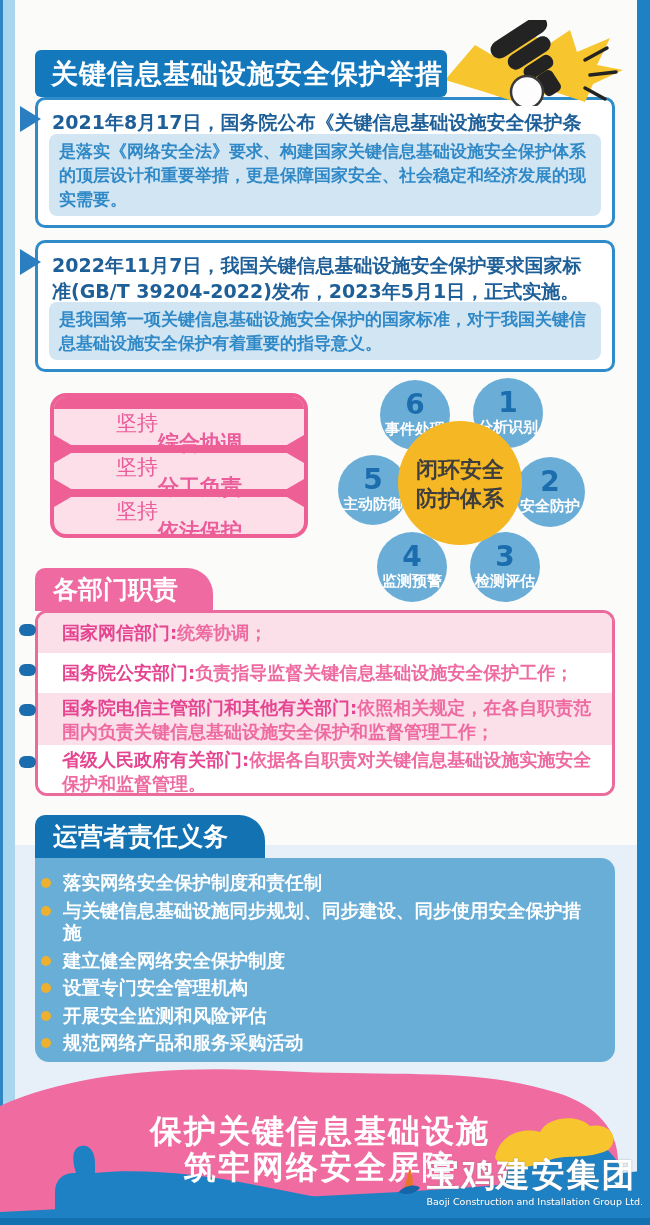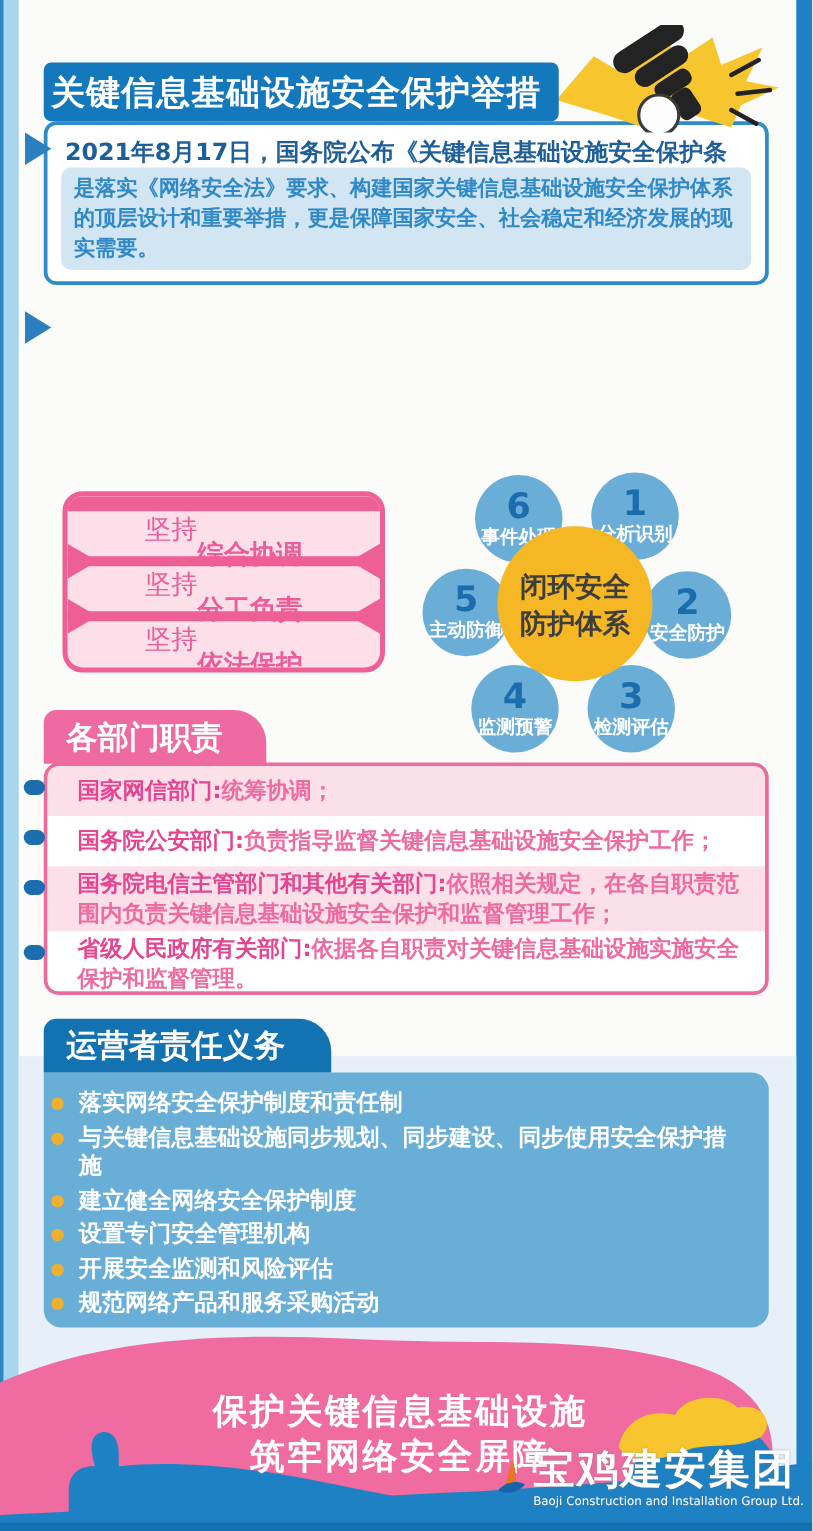--- a/index.html
+++ b/index.html
@@ -7,21 +7,21 @@
   #page{position:relative;width:650px;height:1225px;background:#fbfbf9;overflow:hidden;}
 
   
   .edge-left-dark{position:absolute;left:0;top:0;width:3px;height:1225px;background:#2e86c3;}
   .edge-left-light{position:absolute;left:3px;top:0;width:12px;height:1225px;background:#a9d6ef;}
   .edge-right{position:absolute;right:0;top:0;width:13px;height:1225px;background:#1e81c4;}
   .bg-lower{position:absolute;left:15px;right:13px;top:845px;height:380px;background:#e7f0f8;}
 
   
   .title-banner{position:absolute;left:35px;top:50px;width:412px;height:47px;background:#1478bd;
-    border-radius:6px;display:flex;align-items:center;padding-left:6px;box-sizing:border-box;
+    border-radius:6px;display:flex;align-items:center;padding-left:16px;box-sizing:border-box;
     color:#fff;font-size:27px;font-weight:bold;letter-spacing:1px;z-index:3;}
   .hero-art{position:absolute;left:435px;top:20px;z-index:2;}
 
   
   .ms-box{position:absolute;left:35px;width:580px;background:#fff;border:3px solid #2f8cc9;
     border-radius:10px;box-sizing:border-box;z-index:1;}
   .ms-box.b1{top:97px;height:131px;}
   .ms-box.b2{top:240px;height:132px;}
   .ms-text{margin:9px 14px 0 14px;color:#1f5f98;font-size:19px;line-height:1.38;font-weight:600;}
   .ms-note{position:absolute;left:11px;right:11px;bottom:9px;background:#d2e5f3;border-radius:8px;
@@ -65,21 +65,21 @@
   
   .op-box{position:absolute;left:35px;top:858px;width:580px;height:204px;background:#68aed7;
     border-radius:0 14px 14px 14px;box-sizing:border-box;padding:14px 16px 0 6px;z-index:1;}
   .op-item{display:flex;align-items:flex-start;margin-bottom:5px;color:#fff;font-size:18.5px;
     line-height:1.22;font-weight:600;}
   .op-dot{flex:none;width:10px;height:10px;border-radius:50%;background:#edb02f;margin:6px 12px 0 0;}
 
   
   .footer-art{position:absolute;left:0;top:1060px;z-index:1;}
   .slogan{position:absolute;left:60px;width:520px;text-align:center;color:#fff;font-weight:bold;
-    font-size:28px;letter-spacing:2px;z-index:2;}
+    font-size:32px;letter-spacing:2px;z-index:2;}
   .slogan.l1{top:1110px;} .slogan.l2{top:1146px;}
   .brand{position:absolute;left:398px;top:1158px;width:245px;z-index:3;display:flex;align-items:flex-start;}
   .brand-text{margin-left:6px;}
   .brand-cn{color:#fff;font-size:33px;font-weight:bold;letter-spacing:2px;line-height:1.05;
     text-shadow:0 0 2px rgba(120,120,120,.55);}
   .brand-en{color:#fff;font-size:9.5px;letter-spacing:0;margin-top:3px;white-space:nowrap;
     text-shadow:0 0 1px rgba(120,120,120,.5);}
 </style>
 </head>
 <body>
@@ -107,20 +107,24 @@
   <div class="title-banner">关键信息基础设施安全保护举措</div>
 
   <div class="ms-arrow a1"></div>
   <div class="ms-arrow a2"></div>
 
   <div class="ms-box b1">
     <div class="ms-text">2021年8月17日，国务院公布《关键信息基础设施安全保护条例》，自2021年9月1日起施行。</div>
     <div class="ms-note">是落实《网络安全法》要求、构建国家关键信息基础设施安全保护体系的顶层设计和重要举措，更是保障国家安全、社会稳定和经济发展的现实需要。</div>
   </div>
 
+  <div class="ms-box b2">
+    <div class="ms-text">2022年11月7日，我国关键信息基础设施安全保护要求国家标准(GB/T 39204-2022)发布，2023年5月1日，正式实施。</div>
+    <div class="ms-note">是我国第一项关键信息基础设施安全保护的国家标准，对于我国关键信息基础设施安全保护有着重要的指导意义。</div>
+  </div>
 
   <div class="pr-panel">
     <div class="pr-topband"></div>
     <div class="pr-row">
       <span>坚持</span>
         <span class="bold">综合协调</span>
     </div>
     <div class="pr-sep"></div>
     <div class="pr-row">
       <span>坚持</span>

